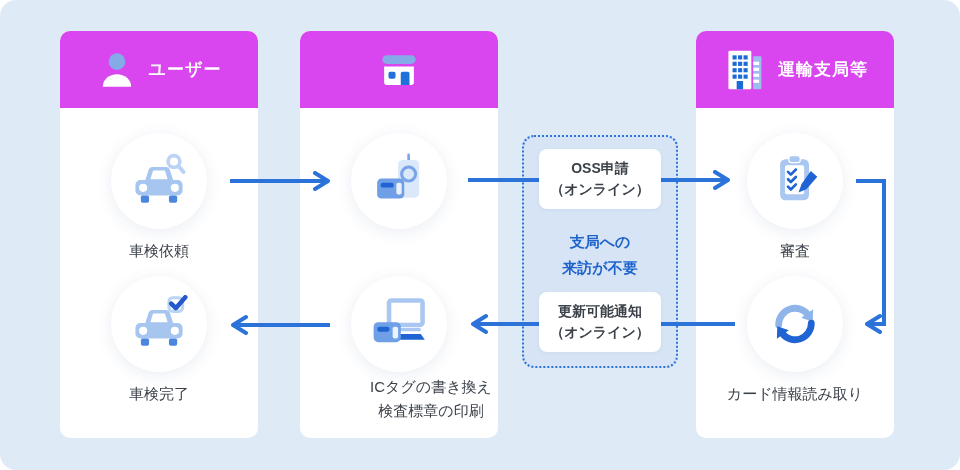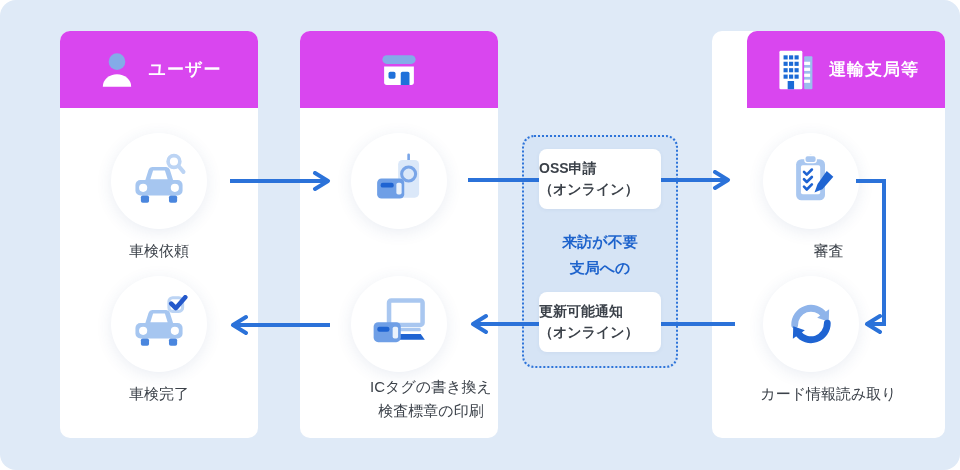--- a/index.html
+++ b/index.html
@@ -1,38 +1,38 @@
 <!DOCTYPE html>
 <html><head>
 <meta charset="utf-8">
 <style>
   html,body { margin:0; padding:0; background:#ffffff; }
   body { font-family:"Liberation Sans","DejaVu Sans",sans-serif; }
   .stage { position:relative; width:960px; height:470px; background:#dfeaf7; border-radius:16px; overflow:hidden; }
 
   .panel { position:absolute; top:31px; width:198px; height:407px; background:#fff; border-radius:10px; z-index:1; }
-  .panel.col1 { left:60px; } .panel.col2 { left:300px; } .panel.col3 { left:712px;padding-left:35px; }
+  .panel.col1 { left:60px; } .panel.col2 { left:300px; } .panel.col3 { left:696px; }
 
   .panel-header { height:77px; background:#d946ef; border-radius:10px 10px 0 0;
     display:flex; align-items:center; justify-content:center; gap:12px;
     color:#fff; font-size:17px; font-weight:bold; letter-spacing:1px; }
 
   .circle { position:absolute; left:51px; width:96px; height:96px; background:#fff; border-radius:50%;
     box-shadow:0 3px 16px rgba(45,80,140,.10); display:flex; align-items:center; justify-content:center; }
   .c1 { top:102px; } .c2 { top:245px; }
 
   .step-label { position:absolute; left:0; width:100%; text-align:center;
     font-size:15px; font-weight:400; color:#3b4149; line-height:1.6; }
   .l1 { top:208px; } .l2 { top:351px; } .l2m { top:344px;margin-left:32px; }
 
   .dotted { position:absolute; left:522px; top:135px; width:152px; height:229px;
     background:#d6e4f5; border:2px dotted #2e74d9; border-radius:12px; z-index:1; }
 
   .pill { position:absolute; left:539px; width:122px; height:60px; background:#fff; border-radius:8px; z-index:3;
-    display:flex; flex-direction:column; justify-content:center;
+    display:flex; flex-direction:column; align-items:center; justify-content:center;
     font-size:14px; font-weight:600; color:#3b4149; line-height:1.5;
     box-shadow:0 1px 4px rgba(45,80,140,.06); }
   .pill.oss { top:149px; } .pill.renew { top:292px; }
 
   .note { position:absolute; left:522px; top:229px; width:156px; text-align:center;
     font-size:15px; font-weight:700; color:#1e63cc; line-height:1.7; z-index:3; }
 
   svg.arrows { position:absolute; left:0; top:0; z-index:2; pointer-events:none; }
 </style>
 </head>
@@ -194,22 +194,22 @@
       <line x1="330" y1="325" x2="234" y2="325" marker-end="url(#ah)"></line>
     </g>
   </svg>
 
   <div class="pill oss">
     <div>OSS申請</div>
     <div>（オンライン）</div>
   </div>
 
   <div class="note">
+    <div>支局への</div>
     <div>来訪が不要</div>
-    <div>支局への</div>
   </div>
 
   <div class="pill renew">
     <div>更新可能通知</div>
     <div>（オンライン）</div>
   </div>
 
 </div>
 
 </body></html>

